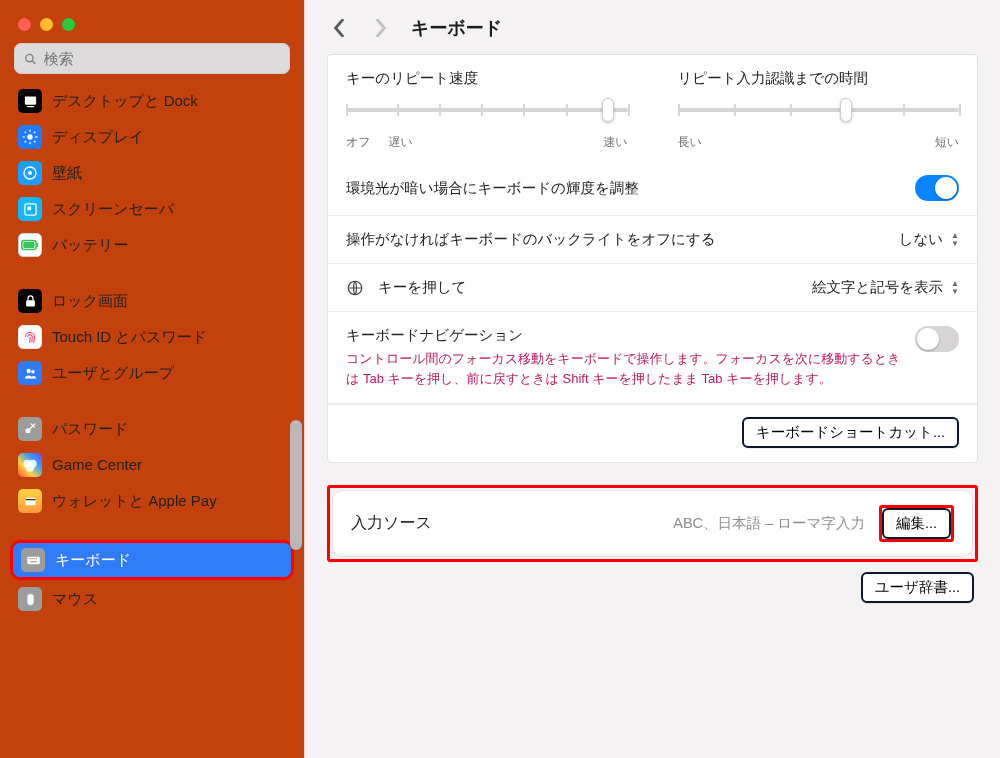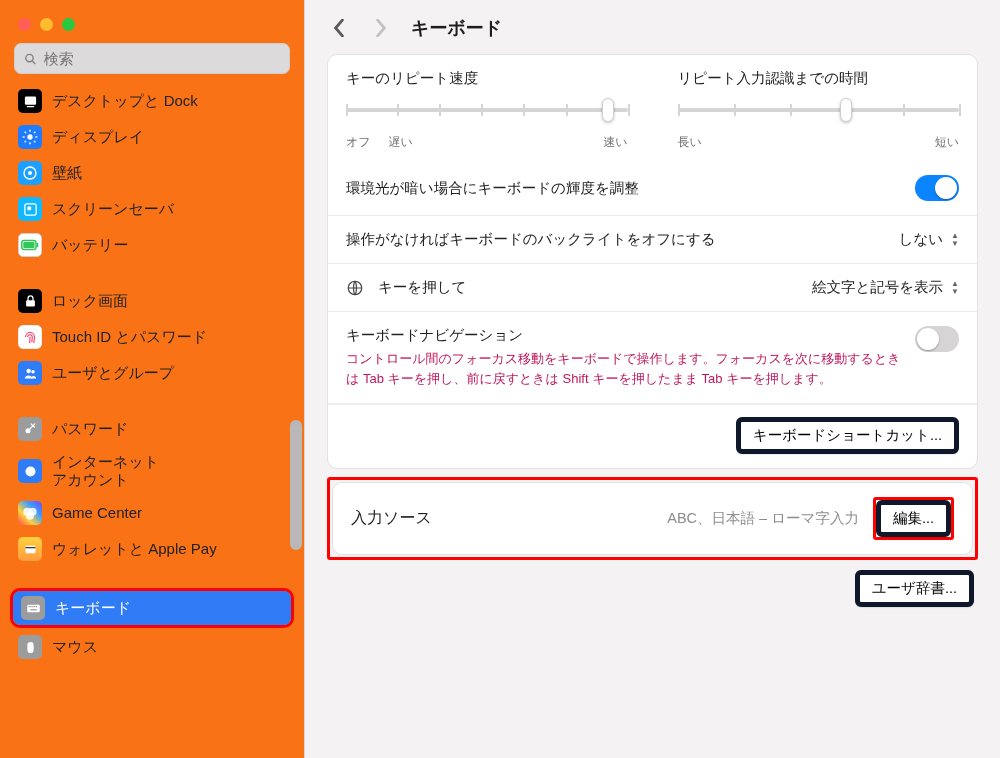--- a/index.html
+++ b/index.html
@@ -1,20 +1,20 @@
 <!DOCTYPE html>
 <html><head>
 <meta charset="utf-8">
 <style>
 * { box-sizing: border-box; margin: 0; padding: 0; }
 html, body { height: 100%; font-family: -apple-system, "Hiragino Sans", sans-serif; color: #1d1d1f; }
 body { display: flex; background: #f0f0f0; width: 1000px; height: 758px; overflow: hidden; }
 
 
-.sidebar { width: 305px; background: #f97316; display: flex; flex-direction: column; border-right: 1px solid #d8d6d6; position: relative; }
+.sidebar { width: 305px; background: #c2410c; display: flex; flex-direction: column; border-right: 1px solid #d8d6d6; position: relative; }
 .sidebar-scroll-indicator { position: absolute; right: 2px; top: 420px; width: 12px; height: 130px; background: #b9b7b7; border-radius: 6px; }
 .traffic { display: flex; gap: 9px; padding: 18px 18px 12px; }
 .traffic span { width: 13px; height: 13px; border-radius: 50%; }
 .tr-close { background: #ff5f57; }
 .tr-min { background: #febc2e; }
 .tr-max { background: #28c840; }
 
 .search { margin: 0 14px 10px; background: #dcdada; border: 1px solid #cfcdcd; border-radius: 7px; display: flex; align-items: center; padding: 6px 8px; }
 .search svg { width: 16px; height: 16px; color: #808080; }
 .search input { border: none; background: transparent; outline: none; margin-left: 6px; font-size: 15px; color: #6a6a6a; width: 100%; }
@@ -42,21 +42,21 @@
 .keyboard-highlight { border: 3px solid #ff0000; border-radius: 10px; }
 
 
 .main { flex: 1; background: #f4f2f2; display: flex; flex-direction: column; }
 .header { display: flex; align-items: center; gap: 18px; padding: 16px 22px 14px; }
 .header .navbtn { width: 24px; height: 24px; display: flex; align-items: center; justify-content: center; color: #5a5a5a; cursor: default; }
 .header .navbtn.disabled { color: #c2c0c0; }
 .header h1 { font-size: 18px; font-weight: 700; }
 
 .panels { flex: 1; overflow-y: auto; padding: 0 22px 0 22px; position: relative; }
-.panel { background: #fff; border: 1px solid #e3e1e1; border-radius: 10px; margin-bottom: 8px; }
+.panel { background: #fff; border: 1px solid #e3e1e1; border-radius: 4px; margin-bottom: 22px; }
 .panel-row { padding: 14px 18px 14px 18px; display: flex; align-items: center; gap: 14px; border-bottom: 1px solid #ececec; font-size: 14.5px; color: #222; }
 .panel-row:last-child { border-bottom: none; }
 .panel-row .label { flex: 1; }
 .panel-row .sub { color: #be185d; font-size: 13px; line-height: 1.55; margin-top: 4px; }
 
 .slider-section { padding: 14px 18px 10px; display: flex; gap: 50px; }
 .slider-col { flex: 1; display: flex; flex-direction: column; gap: 10px; }
 .slider-col .slabel { font-size: 14.5px; color: #222; }
 .slider-track { position: relative; height: 24px; }
 .slider-track .track { position: absolute; left: 0; right: 0; top: 10px; height: 4px; background: #d6d4d4; border-radius: 2px; }
@@ -68,21 +68,21 @@
 .toggle { width: 44px; height: 26px; border-radius: 13px; position: relative; background: #d6d4d4; flex-shrink: 0; }
 .toggle.on { background: #0b84ff; }
 .toggle .dot { position: absolute; top: 2px; width: 22px; height: 22px; background: #fff; border-radius: 50%; box-shadow: 0 1px 2px rgba(0,0,0,.3); }
 .toggle.on .dot { right: 2px; }
 .toggle.off .dot { left: 2px; }
 
 .select { display: flex; align-items: center; gap: 4px; font-size: 14.5px; color: #222; }
 .stepper { display: flex; flex-direction: column; gap: 0; margin-left: 4px; }
 .stepper span { font-size: 8px; line-height: 1; color: #666; }
 
-.btn { background: #fff; border: 5px solid #0f172a; border-radius: 6px; padding: 4px 12px; font-size: 14.5px; box-shadow: 0 0.5px 1px rgba(0,0,0,.08); cursor: default; }
+.btn { background: #fff; border: 2px solid #0f172a; border-radius: 6px; padding: 4px 12px; font-size: 14.5px; box-shadow: 0 0.5px 1px rgba(0,0,0,.08); cursor: default; }
 .right-actions { display: flex; justify-content: flex-end; padding: 12px 18px 14px; border-top: 1px solid #ececec; }
 
 .section-title { font-size: 15px; font-weight: 700; color: #222; padding: 0 4px 10px; }
 
 .panel2 { background: #fff; border: 1px solid #e3e1e1; border-radius: 10px; }
 .input-row { display: flex; align-items: center; gap: 14px; padding: 14px 18px; }
 .input-row .val { color: #8d8d8d; font-size: 14.5px; }
 
 .annot-press { position: absolute; right: 26px; color: #ff0000; font-size: 22px; font-weight: 500; }
 .highlight-box-outer { border: 3px solid #ff0000; border-radius: 3px; padding: 2px; margin-bottom: 8px; }
@@ -195,30 +195,20 @@
       </div>
       <div class="nav-sep"></div>
       <div class="nav-item">
         <span class="icon passwords">
           <svg width="15" height="15" viewBox="0 0 24 24" fill="none" stroke="#fff" stroke-width="2" stroke-linecap="round" stroke-linejoin="round">
             <circle cx="8" cy="14" r="4" fill="#fff" stroke="none"></circle>
             <path d="M11 11l8-8m-3 3l2 2m-5-5l2 2" stroke="#fff"></path>
           </svg>
         </span>
         <span style="white-space: pre-line; line-height: 1.2;">パスワード</span>
-      </div>
-      <div class="nav-item">
-        <span class="icon internet">
-          <svg width="15" height="15" viewBox="0 0 24 24" fill="none" stroke="#fff" stroke-width="2" stroke-linecap="round" stroke-linejoin="round">
-            <circle cx="12" cy="12" r="8" fill="#fff" stroke="none"></circle>
-            <text x="12" y="16" text-anchor="middle" fill="#2f7cf6" font-size="11" font-weight="bold">@</text>
-          </svg>
-        </span>
-        <span style="white-space: pre-line; line-height: 1.2;">インターネット
-アカウント</span>
       </div>
       <div class="nav-item">
         <span class="icon gamecenter">
           <svg width="16" height="16" viewBox="0 0 24 24">
             <circle cx="8" cy="10" r="6" fill="#fff" opacity=".85"></circle>
             <circle cx="16" cy="10" r="6" fill="#fff" opacity=".85"></circle>
             <circle cx="12" cy="16" r="6" fill="#fff" opacity=".85"></circle>
           </svg>
         </span>
         <span style="white-space: pre-line; line-height: 1.2;">Game Center</span>

